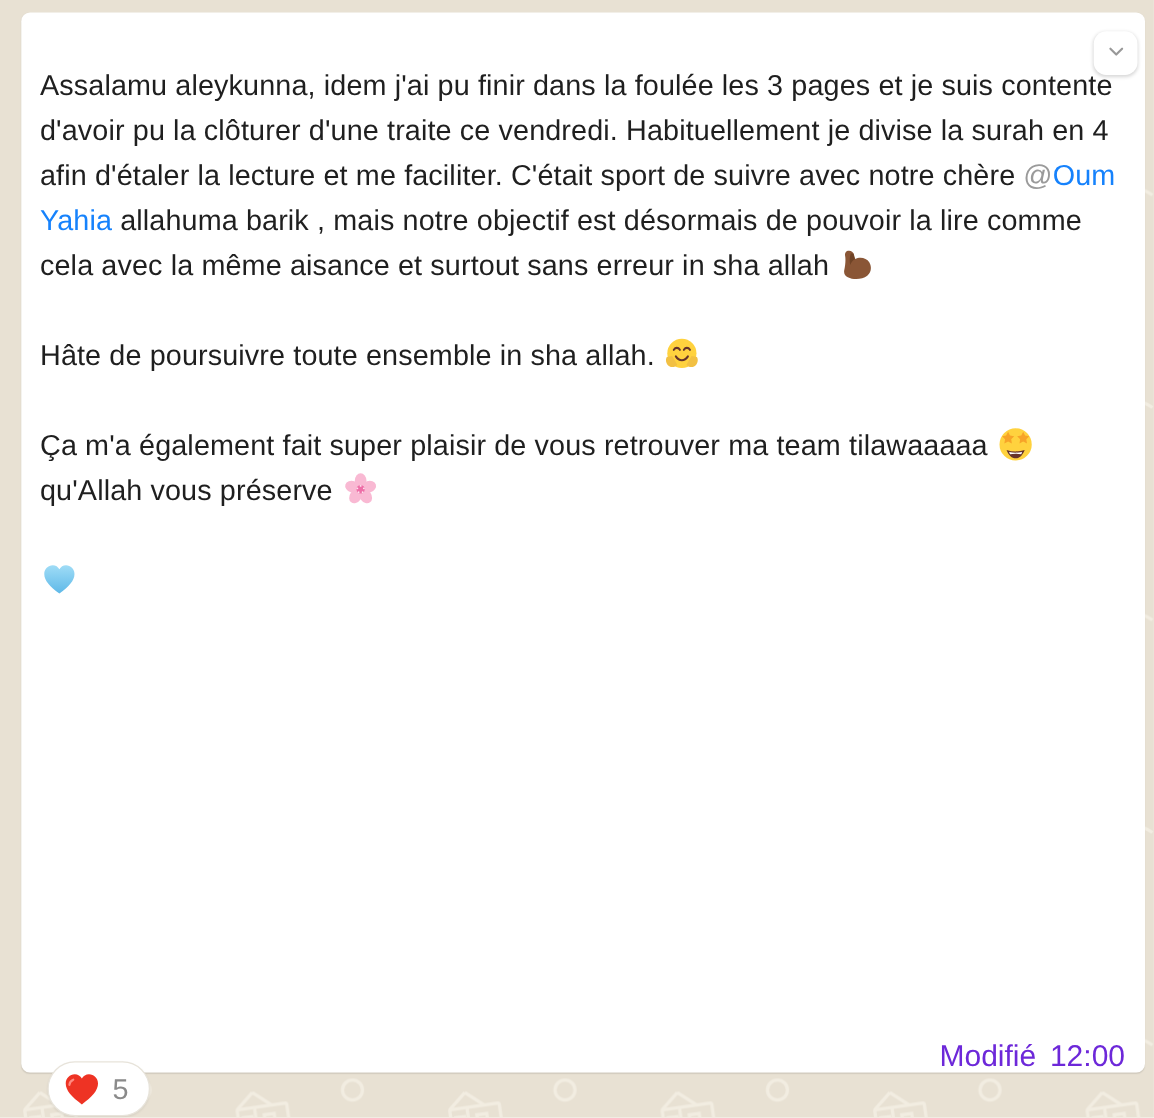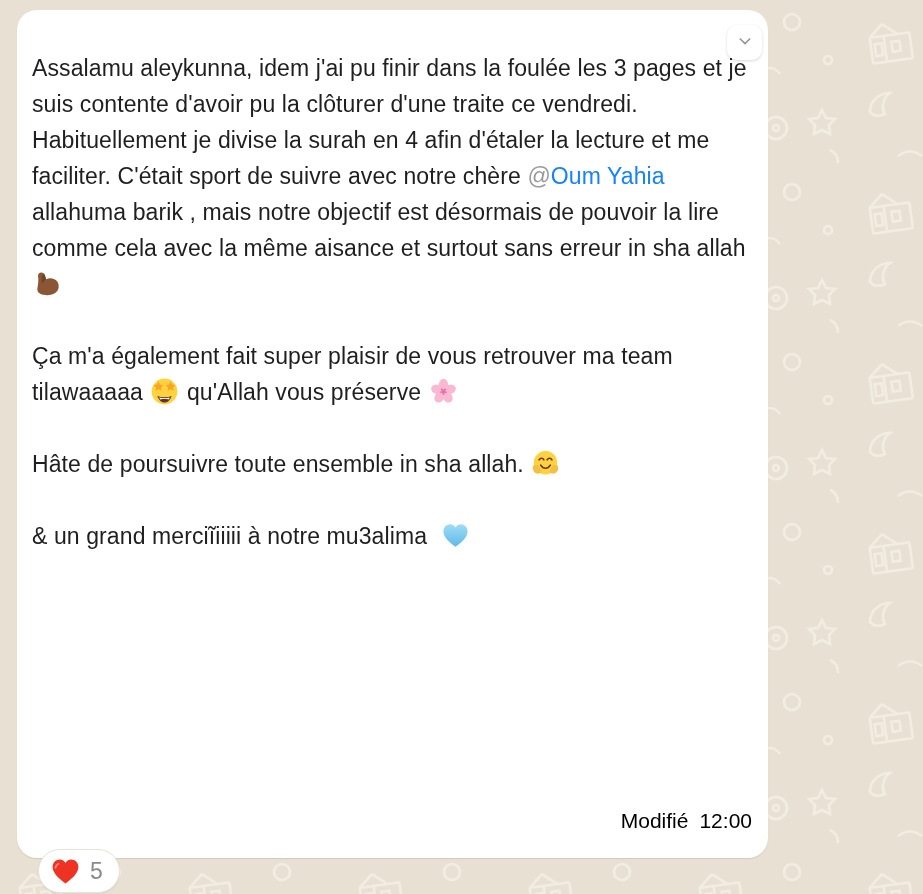--- a/index.html
+++ b/index.html
@@ -3,43 +3,43 @@
 <meta charset="utf-8">
 <style>
   html,body{margin:0;padding:0;}
   body{
     width:923px;height:894px;position:relative;overflow:hidden;
     font-family:"Liberation Sans","DejaVu Sans",sans-serif;
     background:#e8e1d3;
   }
   .wallpaper{position:absolute;inset:0;z-index:0;}
   .bubble{
-    position:absolute;left:17px;top:10px;width:751px;height:848px;
-    background:#ffffff;border-radius:20px;box-sizing:border-box;
+    position:absolute;left:17px;top:10px;width:899px;height:848px;
+    background:#ffffff;border-radius:7px;box-sizing:border-box;
     padding:40px 15px 16px 15px;z-index:1;
     box-shadow:0 1px 1px rgba(0,0,0,.10);
   }
   .msg-body{color:#1f1f1f;font-size:23px;line-height:36px;letter-spacing:.1px;}
   .para{margin:0;white-space:pre-wrap;}
   .para + .para{margin-top:36px;}
   .mention{cursor:pointer;}
   .mention .at{color:#9a9a9a;}
   .mention .name{color:#1682fc;}
   .emoji{display:inline-block;width:29px;height:29px;vertical-align:-6px;margin:0 1px;}
   .emoji svg{width:100%;height:100%;display:block;}
   .menu-btn{
     position:absolute;top:15px;right:6px;width:35px;height:35px;
     background:#ffffff;border:none;border-radius:10px;cursor:pointer;
     box-shadow:0 1px 3px rgba(0,0,0,.16);display:flex;align-items:center;justify-content:center;
     padding:0;
   }
   .menu-btn svg{width:16px;height:16px;}
   .meta{
-    position:absolute;right:16px;bottom:26px;display:flex;gap:11px;
-    color:#000000;font-size:21px;line-height:22px;
+    position:absolute;right:16px;bottom:1px;display:flex;gap:11px;
+    color:#6d28d9;font-size:24px;line-height:22px;
   }
   .reaction{
     position:absolute;left:38px;top:849px;height:44px;z-index:2;
     background:#ffffff;border:1px solid #e7e3da;border-radius:24px;
     display:flex;align-items:center;gap:9px;padding:0 16px 0 11px;
     box-shadow:0 1px 2px rgba(0,0,0,.07);cursor:pointer;box-sizing:border-box;
   }
   .reaction .r-emoji{width:31px;height:31px;display:inline-block;}
   .reaction .r-emoji svg{width:100%;height:100%;display:block;}
   .reaction .count{color:#8a8a8a;font-size:23px;}
@@ -80,20 +80,28 @@
           <path d="M5 9l7 7 7-7" fill="none" stroke="#999999" stroke-width="2.6" stroke-linecap="round" stroke-linejoin="round"></path>
         </svg>
     </span>
   </button>
 
   <div class="msg-body" id="message-text">
       <p class="para"><span>Assalamu aleykunna, idem j'ai pu finir dans la foulée les 3 pages et je suis contente d'avoir pu la clôturer d'une traite ce vendredi. Habituellement je divise la surah en 4 afin d'étaler la lecture et me faciliter. C'était sport de suivre avec notre chère </span><span class="mention"><span class="at">@</span><span class="name">Oum Yahia</span></span><span> allahuma barik , mais notre objectif est désormais de pouvoir la lire comme cela avec la même aisance et surtout sans erreur in sha allah </span><span class="emoji" aria-label="💪🏾"><svg viewBox="0 0 36 36">
             <path d="M9 4.5c2.8-.6 5.2.8 5.9 3l1.4 5.2c4.6-2.6 11.3-1.3 14 3.2 2.6 4.3 2.2 10.2-2 13.4-5 3.8-13.7 4.2-19.3 1.4-3-1.5-4.2-3.9-3.5-7.1.9-4.3 1.6-9.9.8-14.2-.4-2.3.6-4.4 2.7-4.9z" fill="#8a5636"></path>
             <path d="M14.5 7.5l1.5 5.4c-2.3 1.3-3.8 3.2-4.4 5.8-1.3-3.6-.6-8.4.4-11.5z" fill="#6f4326"></path>
           </svg></span></p>
+      <p class="para"><span>Hâte de poursuivre toute ensemble in sha allah. </span><span class="emoji" aria-label="🤗"><svg viewBox="0 0 36 36">
+            <circle cx="18" cy="17" r="14.5" fill="#ffd23e"></circle>
+            <path d="M10 13.5c1.6-2.6 4.4-2.6 6 0" stroke="#65332a" stroke-width="2" fill="none" stroke-linecap="round"></path>
+            <path d="M20 13.5c1.6-2.6 4.4-2.6 6 0" stroke="#65332a" stroke-width="2" fill="none" stroke-linecap="round"></path>
+            <path d="M12 20c1.7 2.6 3.7 3.9 6 3.9s4.3-1.3 6-3.9" stroke="#65332a" stroke-width="2" fill="none" stroke-linecap="round"></path>
+            <path d="M3 20.5c-1.7 3.2-.6 7.3 2.5 9.2 2.6 1.6 6.1 1 8-1.4l-5.1-8.6z" fill="#f2c043"></path>
+            <path d="M33 20.5c1.7 3.2.6 7.3-2.5 9.2-2.6 1.6-6.1 1-8-1.4l5.1-8.6z" fill="#f2c043"></path>
+          </svg></span></p>
       <p class="para"><span>Ça m'a également fait super plaisir de vous retrouver ma team tilawaaaaa </span><span class="emoji" aria-label="🤩"><svg viewBox="0 0 36 36">
             <circle cx="18" cy="18" r="16" fill="#ffd23e"></circle>
             <path d="M10.5 5.5l1.9 3.8 4.2.6-3 3 .7 4.2-3.8-2-3.7 2 .7-4.2-3-3 4.1-.6z" fill="#f7a428"></path>
             <path d="M25.5 5.5l1.9 3.8 4.2.6-3 3 .7 4.2-3.8-2-3.7 2 .7-4.2-3-3 4.1-.6z" fill="#f7a428"></path>
             <path d="M9 23.5c2.2 5.6 5.2 8.3 9 8.3s6.8-2.7 9-8.3c-3 1-6 1.5-9 1.5s-6-.5-9-1.5z" fill="#65332a"></path>
             <path d="M11.5 25.5c2.1.5 4.3.8 6.5.8s4.4-.3 6.5-.8l-.9 2.3c-1.8-.4-3.7-.6-5.6-.6s-3.8.2-5.6.6z" fill="#ffffff"></path>
           </svg></span><span> qu'Allah vous préserve </span><span class="emoji" aria-label="🌸"><svg viewBox="0 0 36 36">
             <g fill="#f9b9d3">
               <ellipse cx="18" cy="9.5" rx="5.8" ry="7.4"></ellipse>
               <ellipse cx="18" cy="9.5" rx="5.8" ry="7.4" transform="rotate(72 18 18)"></ellipse>
@@ -103,29 +111,21 @@
             </g>
             <circle cx="18" cy="18" r="4" fill="#ee6fa7"></circle>
             <g fill="#fde3ef">
               <circle cx="18" cy="14.6" r=".9"></circle>
               <circle cx="21.2" cy="17" r=".9"></circle>
               <circle cx="20" cy="20.8" r=".9"></circle>
               <circle cx="16" cy="20.8" r=".9"></circle>
               <circle cx="14.8" cy="17" r=".9"></circle>
             </g>
           </svg></span></p>
-      <p class="para"><span>Hâte de poursuivre toute ensemble in sha allah. </span><span class="emoji" aria-label="🤗"><svg viewBox="0 0 36 36">
-            <circle cx="18" cy="17" r="14.5" fill="#ffd23e"></circle>
-            <path d="M10 13.5c1.6-2.6 4.4-2.6 6 0" stroke="#65332a" stroke-width="2" fill="none" stroke-linecap="round"></path>
-            <path d="M20 13.5c1.6-2.6 4.4-2.6 6 0" stroke="#65332a" stroke-width="2" fill="none" stroke-linecap="round"></path>
-            <path d="M12 20c1.7 2.6 3.7 3.9 6 3.9s4.3-1.3 6-3.9" stroke="#65332a" stroke-width="2" fill="none" stroke-linecap="round"></path>
-            <path d="M3 20.5c-1.7 3.2-.6 7.3 2.5 9.2 2.6 1.6 6.1 1 8-1.4l-5.1-8.6z" fill="#f2c043"></path>
-            <path d="M33 20.5c1.7 3.2.6 7.3-2.5 9.2-2.6 1.6-6.1 1-8-1.4l5.1-8.6z" fill="#f2c043"></path>
-          </svg></span></p>
-      <p class="para"><span>&amp; un grand merciĩiiiii à notre mu3alima  </span><span class="emoji" aria-label="🩵"><svg viewBox="0 0 36 36">
+      <p class="para"><span class="emoji" aria-label="🩵"><svg viewBox="0 0 36 36">
             <defs>
               <linearGradient id="lbh" x1="0" y1="0" x2="0" y2="1">
                 <stop offset="0" stop-color="#9fdcf6"></stop>
                 <stop offset="1" stop-color="#5fb9e8"></stop>
               </linearGradient>
             </defs>
             <path d="M18 32C8.4 25 3 19 3 12.6 3 7.7 6.9 4 11.4 4c2.9 0 5.3 1.6 6.6 4 1.3-2.4 3.7-4 6.6-4C29.1 4 33 7.7 33 12.6 33 19 27.6 25 18 32z" fill="url(#lbh)"></path>
           </svg></span></p>
     </div>
 

